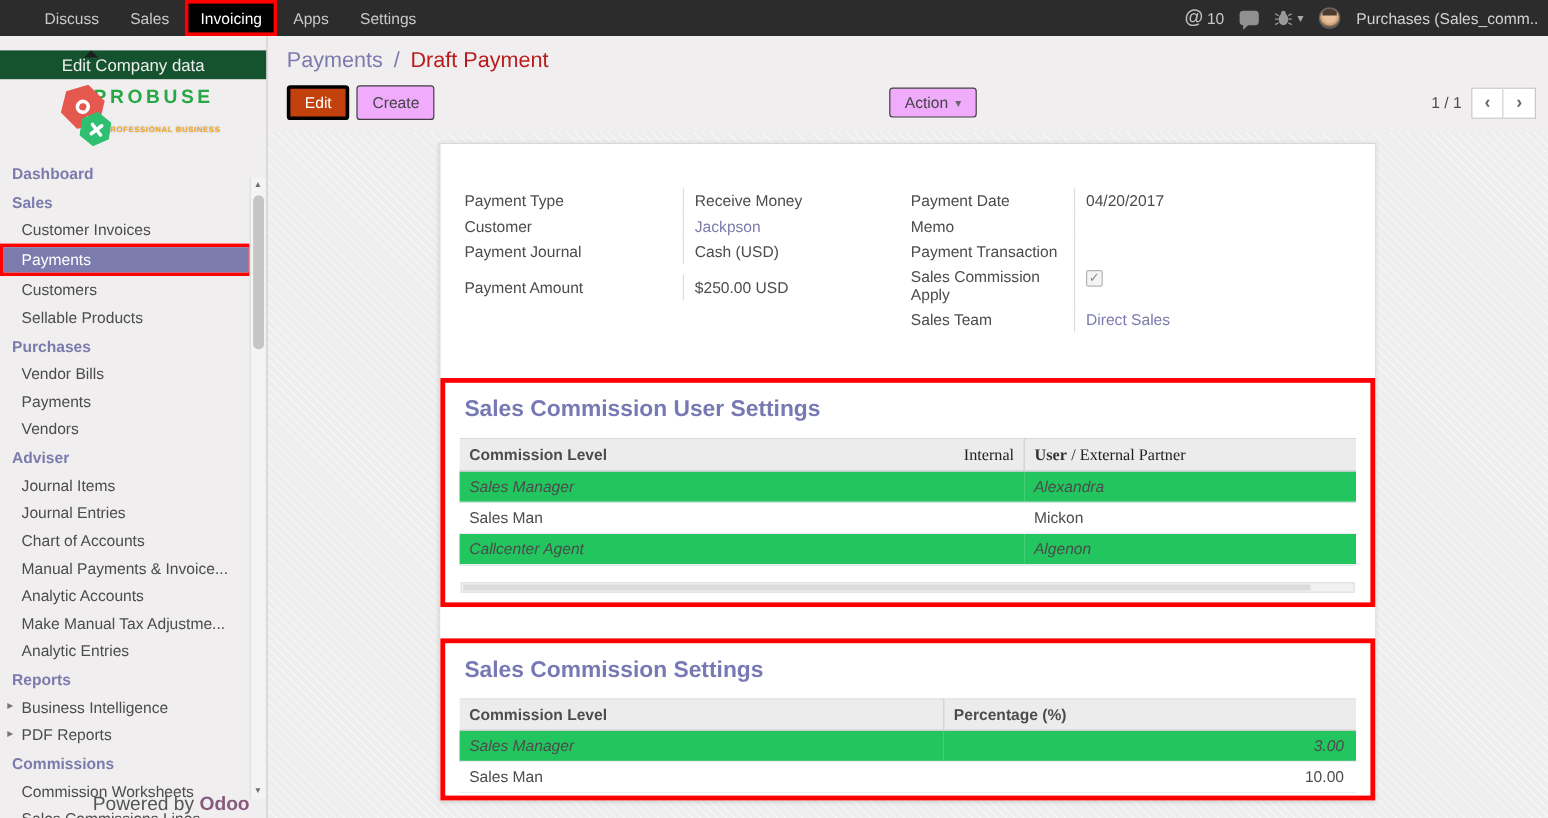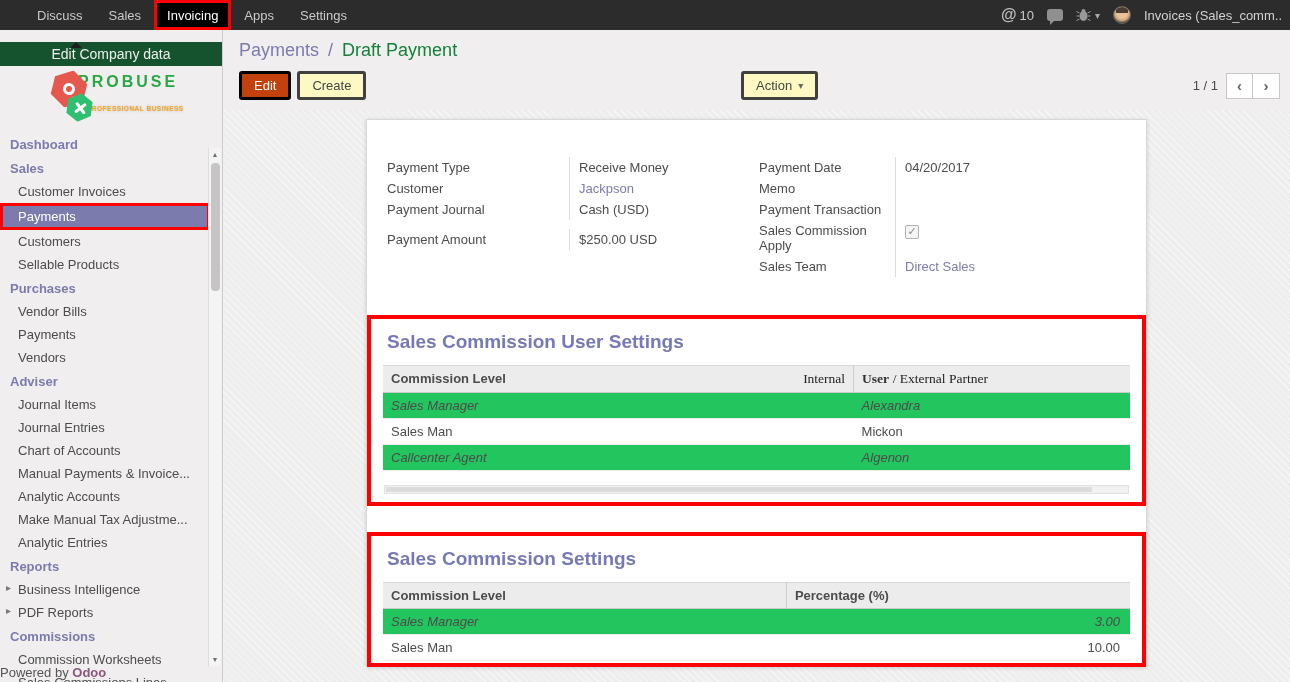--- a/index.html
+++ b/index.html
@@ -51,34 +51,34 @@
   .snav-header { color:#7c7bad; font-weight:bold; font-size:13px; padding:5px 20px 4px 10px; cursor:pointer; }
   .snav-item { color:#4c4c4c; font-size:13px; padding:4px 20px 4px 18px; cursor:pointer; position:relative; }
   .snav-item .exp { position:absolute; left:6px; top:4px; color:#777; font-size:10px; }
   .snav-sel-box { border:3px solid #f00; margin-right:12px; }
   .snav-item.selected { background:#7c7bad; color:#fff; padding:3px 20px 3px 15px; }
 
   .side-scroll { position:absolute; top:118px; bottom:16px; right:1px; width:13px; background:#f5f4f4; border-left:1px solid #dedcdc; display:flex; flex-direction:column; align-items:center; }
   .side-scroll .arr { font-size:7px; color:#6f6f6f; padding:3px 0; cursor:pointer; }
   .side-scroll .thumb { width:9px; height:128px; background:#c6c4c4; border-radius:4px; margin-top:2px; cursor:grab; }
   .side-scroll .spacer { flex:1; }
-  .powered { position:absolute; bottom:2px; left:0; right:14px; text-align:left; font-size:13px; color:#555; }
+  .powered { position:absolute; bottom:2px; left:0; right:14px; text-align:right; font-size:16px; color:#555; }
   .powered b { color:#875a7b; }
 
   
   .main { flex:1; display:flex; flex-direction:column; background:#f0eeee; min-width:0; }
   .breadcrumb-row { padding:10px 0 4px 16px; font-size:18px; }
   .bc-link { color:#7c7bad; cursor:pointer; }
   .bc-sep { color:#7c7bad; padding:0 4px; }
-  .bc-cur { color:#15803d; }
+  .bc-cur { color:#b91c1c; }
 
   .cp-row { display:flex; align-items:center; padding:6px 10px 10px 16px; }
   .btn { font-size:13px; padding:4px 12px; border-radius:3px; cursor:pointer; display:inline-block; }
   .btn-primary { background:#c2410c; border:3px solid #000000; color:#fff; }
-  .btn-default { background:#fef9c3; border:3px solid #404040; color:#444; }
+  .btn-default { background:#f0abfc; border:1px solid #404040; color:#444; }
   .cp-left { display:flex; gap:6px; }
   .cp-center { flex:1; display:flex; justify-content:center; }
   .btn-action { display:flex; align-items:center; gap:6px; padding:4px 12px; }
   .cp-right { display:flex; align-items:center; gap:8px; }
   .pager-val { font-size:13px; color:#4c4c4c; }
   .pager-btns { display:flex; }
   .pager-btn { width:27px; height:26px; background:#fff; border:1px solid #c8c8c8; color:#666; font-size:15px; font-weight:bold; display:flex; align-items:center; justify-content:center; cursor:pointer; }
   .pager-btn + .pager-btn { border-left:none; }
 
   .statusbar { height:34px; background:linear-gradient(#ffffff,#e6e6e6); border-top:1px solid #d5d5d5; border-bottom:1px solid #b9b9b9; display:flex; align-items:center; justify-content:space-between; position:relative; z-index:5; }
@@ -151,21 +151,21 @@
               <line x1="3.5" y1="8" x2="0.5" y2="8"></line>
               <line x1="3.5" y1="11" x2="0.5" y2="12.5"></line>
             <line x1="11.5" y1="5" x2="14.5" y2="3.5"></line>
               <line x1="11.5" y1="8" x2="14.5" y2="8"></line>
               <line x1="11.5" y1="11" x2="14.5" y2="12.5"></line>
           </g>
         </svg>
         <span class="caret-glyph">▾</span>
       </div>
       <div class="avatar"></div>
-      <span class="username">Invoices (Sales_comm..</span>
+      <span class="username">Purchases (Sales_comm..</span>
     </div>
   </header>
 
   <div class="page">
 
     <aside class="sidebar">
       <div class="company-tip">Edit Company data</div>
 
       <div class="logo">
         <div class="hex hex-red">

